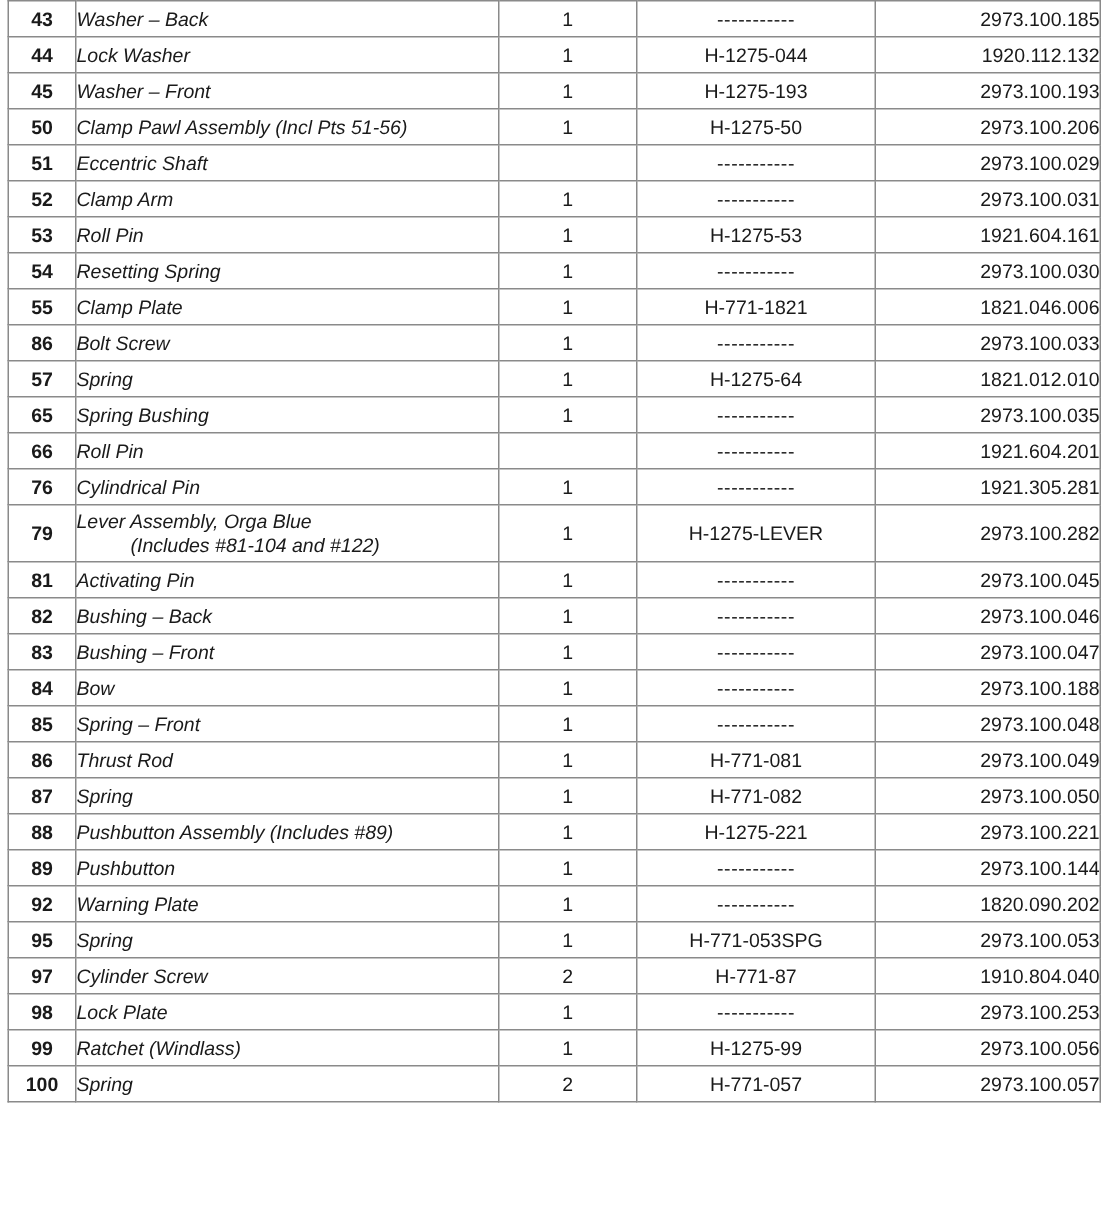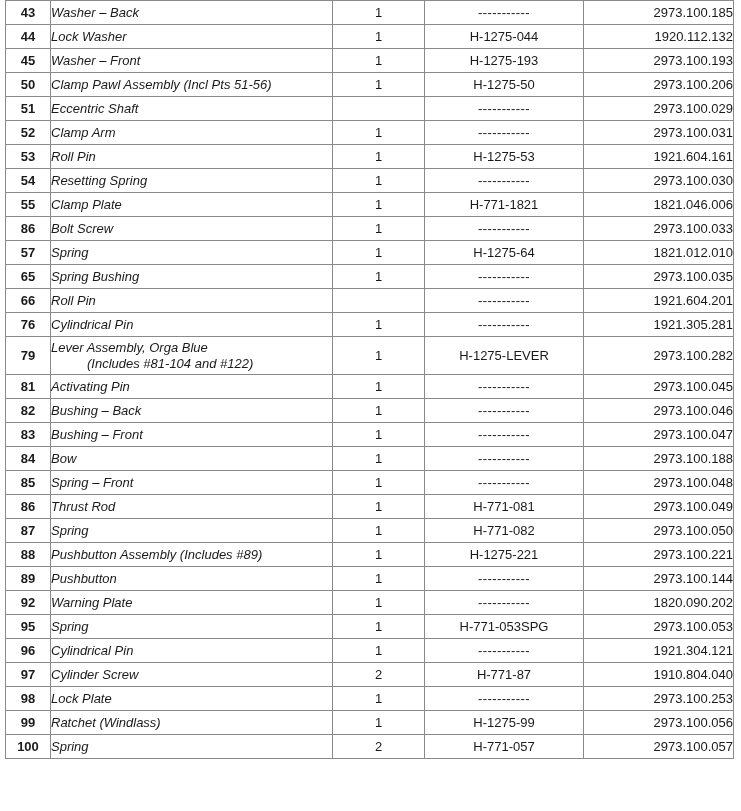--- a/index.html
+++ b/index.html
@@ -270,27 +270,20 @@
           <td class="cell-ref">1820.090.202</td>
         </tr>
         <tr>
           <td class="cell-item">95</td>
           <td class="cell-desc"><span>Spring</span></td>
           <td class="cell-qty">1</td>
           <td class="cell-part">H-771-053SPG</td>
           <td class="cell-ref">2973.100.053</td>
         </tr>
         <tr>
-          <td class="cell-item">96</td>
-          <td class="cell-desc"><span>Cylindrical Pin</span></td>
-          <td class="cell-qty">1</td>
-          <td class="cell-part dash-cell">-----------</td>
-          <td class="cell-ref">1921.304.121</td>
-        </tr>
-        <tr>
           <td class="cell-item">97</td>
           <td class="cell-desc"><span>Cylinder Screw</span></td>
           <td class="cell-qty">2</td>
           <td class="cell-part">H-771-87</td>
           <td class="cell-ref">1910.804.040</td>
         </tr>
         <tr>
           <td class="cell-item">98</td>
           <td class="cell-desc"><span>Lock Plate</span></td>
           <td class="cell-qty">1</td>

